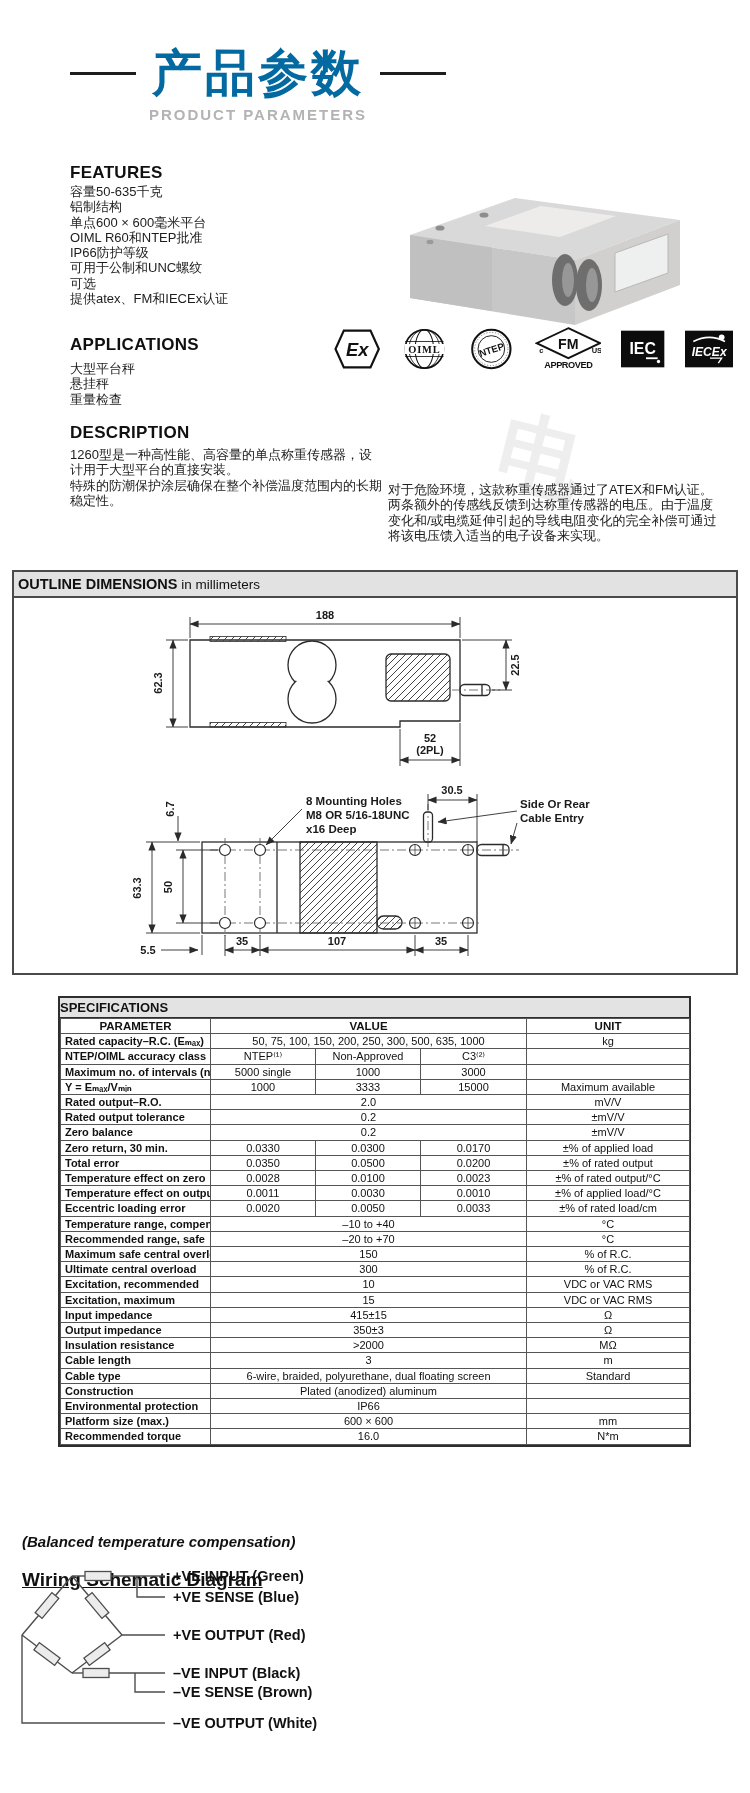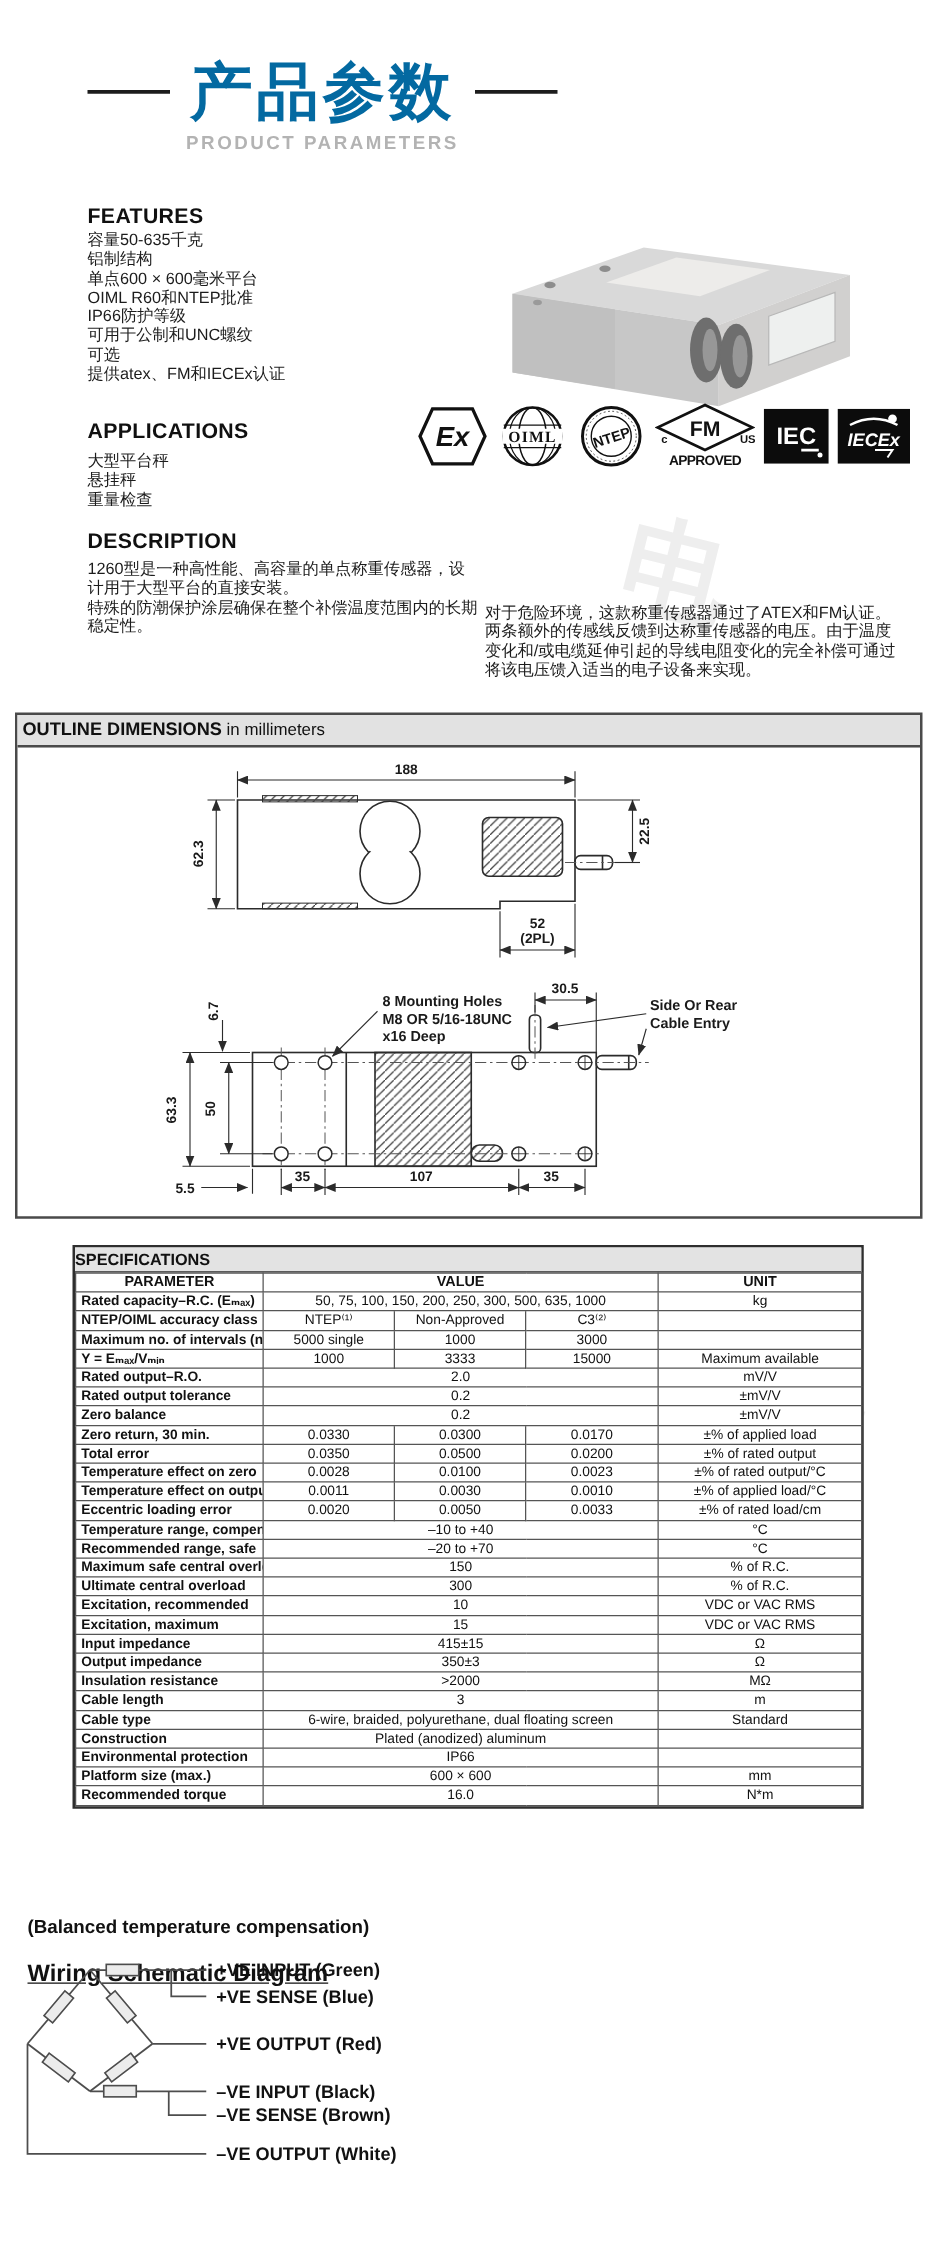--- a/index.html
+++ b/index.html
@@ -36,21 +36,21 @@
                 padding:2px 0; height:20px; line-height:16px; border-bottom:1px solid #2e2e2e; }
   table.spec { width:100%; border-collapse:collapse; table-layout:fixed; }
   table.spec th, table.spec td { border:1px solid #555; font-size:11px; padding:1px 4px;
                 height:14.6px; line-height:12.2px; text-align:center; color:#111;
                 overflow:hidden; white-space:nowrap; }
   table.spec th { font-weight:bold; font-size:11.5px; height:15px; }
   table.spec td.p { text-align:left; font-weight:bold; }
 
   
   .wiring-title { left:22px; top:1569px; font-size:19px; font-weight:bold; color:#111;text-decoration:underline; }
-  .wiring-sub   { left:22px; top:1533px; font-size:15px; font-weight:bold; color:#111; }
+  .wiring-sub   { left:22px; top:1533px; font-size:15px; font-weight:bold; color:#111;font-style:italic; }
 
   svg { display:block; font-family:"Liberation Sans","DejaVu Sans",sans-serif; }
   svg text.dim { font-size:11px; font-weight:bold; fill:#1a1a1a; }
   svg text.lbl { font-size:11.5px; font-weight:bold; fill:#1a1a1a; }
   svg text.term { font-size:14.5px; font-weight:bold; fill:#111; }
 </style>
 </head>
 <body>
 
 <div class="page">
@@ -108,21 +108,21 @@
     <ellipse cx="165" cy="100" rx="13" ry="26" fill="#6e6e6e"></ellipse>
     <ellipse cx="189" cy="105" rx="13" ry="26" fill="#6e6e6e"></ellipse>
     <ellipse cx="168" cy="100" rx="6" ry="17" fill="#979797"></ellipse>
     <ellipse cx="192" cy="105" rx="6" ry="17" fill="#979797"></ellipse>
     <polygon points="215,73 268,54 268,93 215,112" fill="#eef0ef" stroke="#b8b8b8" stroke-width="1"></polygon>
     <ellipse cx="40" cy="48" rx="4.5" ry="2.6" fill="#8d8d8d"></ellipse>
     <ellipse cx="84" cy="35" rx="4.5" ry="2.6" fill="#8d8d8d"></ellipse>
     <ellipse cx="30" cy="62" rx="3.5" ry="2.2" fill="#9a9a9a"></ellipse>
   </svg>
 
-  <div class="abs z" style="left:333px;top:320px;width:400px;height:58px;display:flex;align-items:center;gap:7px;">
+  <div class="abs z" style="left:333px;top:320px;width:400px;height:58px;display:flex;align-items:center;gap:20px;">
     <svg width="58" height="50" viewBox="0 0 58 50">
       <polygon points="13,3 45,3 55,25 45,47 13,47 3,25" fill="none" stroke="#111" stroke-width="2.6"></polygon>
       <text x="29" y="33" text-anchor="middle" font-size="22" font-weight="bold" font-style="italic" fill="#111">Ex</text>
     </svg>
     <svg width="56" height="52" viewBox="0 0 56 52">
       <circle cx="28" cy="26" r="23" fill="none" stroke="#111" stroke-width="2"></circle>
       <ellipse cx="28" cy="26" rx="11" ry="23" fill="none" stroke="#111" stroke-width="1.2"></ellipse>
       <ellipse cx="28" cy="26" rx="18.5" ry="23" fill="none" stroke="#111" stroke-width="1"></ellipse>
       <line x1="5" y1="17" x2="51" y2="17" stroke="#111" stroke-width="1"></line>
       <line x1="5" y1="35" x2="51" y2="35" stroke="#111" stroke-width="1"></line>

